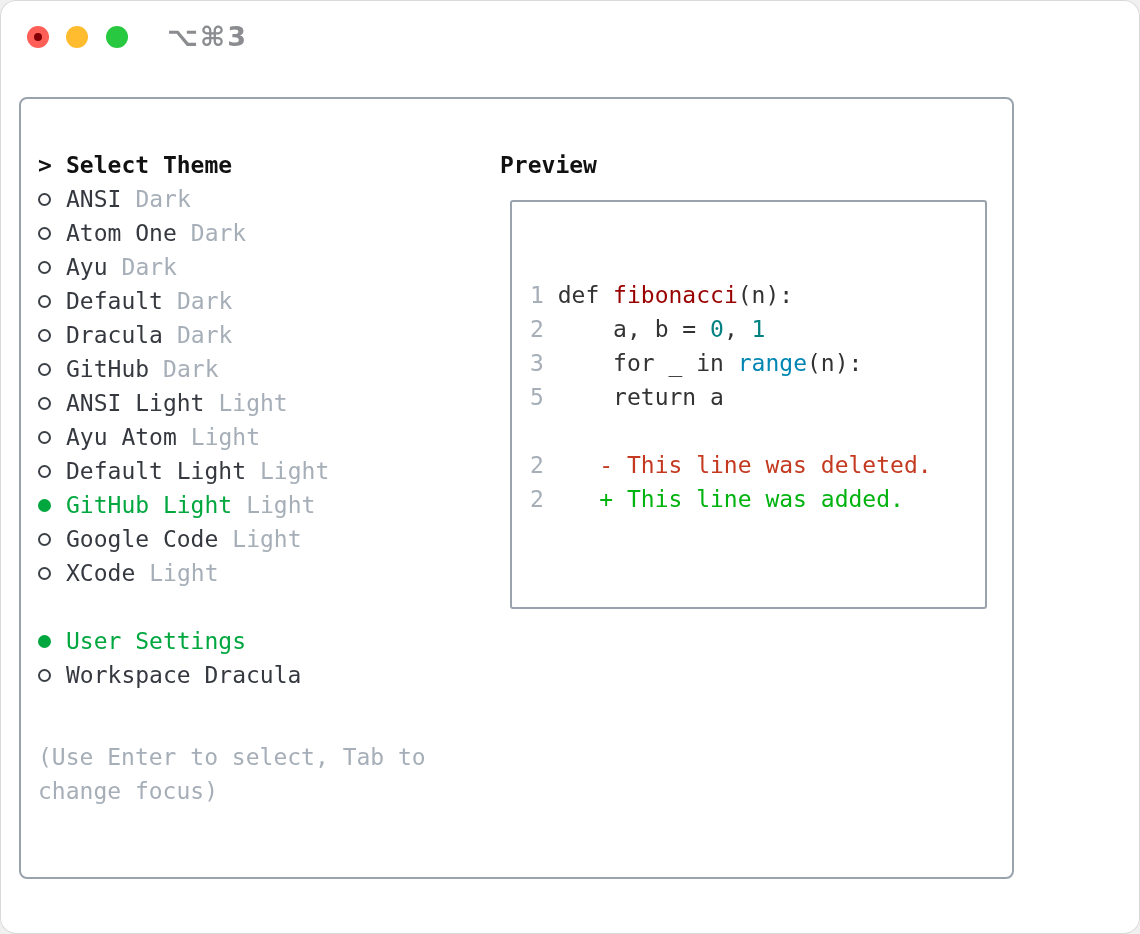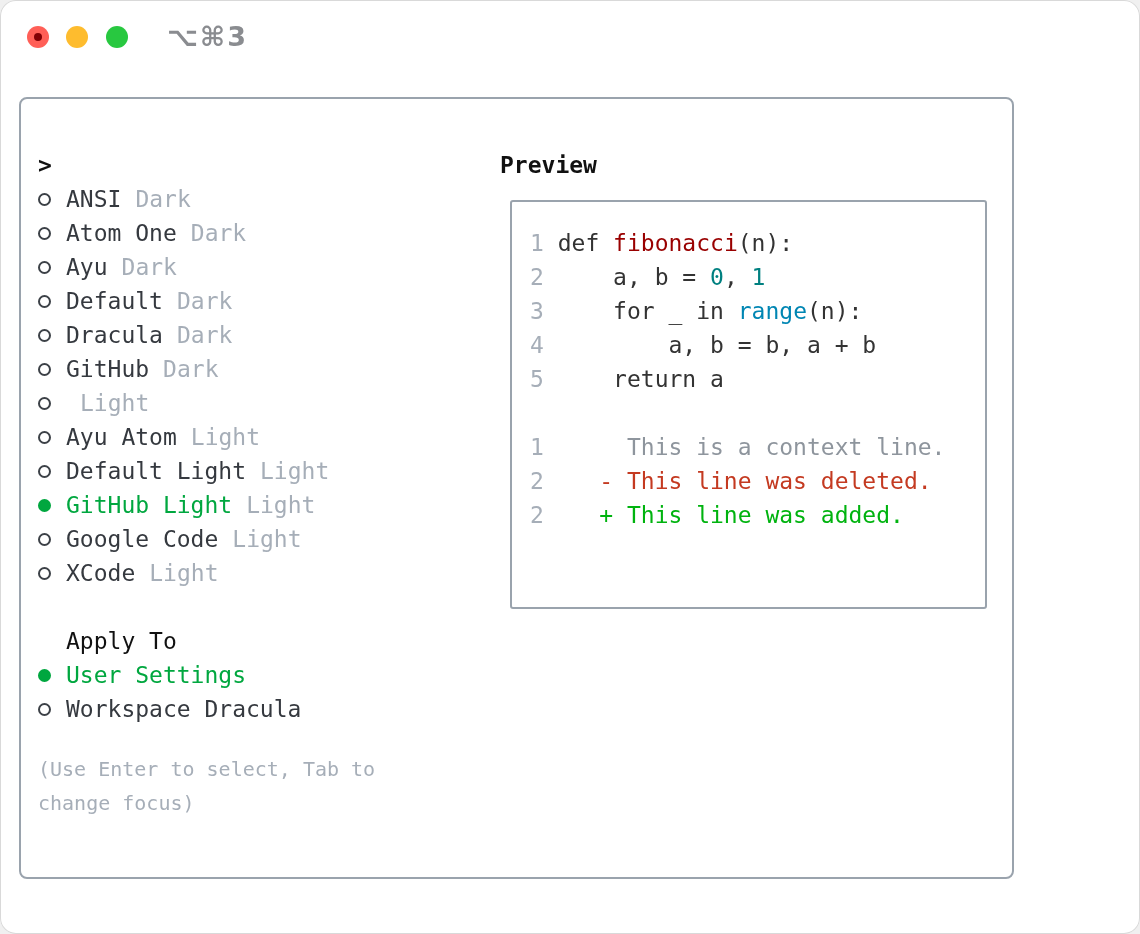--- a/index.html
+++ b/index.html
@@ -54,35 +54,35 @@
     flex: 0 0 13px; width: 13px; height: 13px; margin-right: 15px;
     border: 2px solid var(--radio_outline); border-radius: 50%;
     background: transparent;
   }
   .radio.sel { border-color: var(--accent_green); background: var(--accent_green); }
   .tname.sel { color: var(--accent_green); text-align: center; }
   .variant { color: var(--muted_gray); margin-left: 14px; }
   .apply-label { color: var(--heading_black); }
   .spacer { height: 34px; }
   .hint {
-    margin-top: 26px; color: var(--muted_gray);
-    font-size: 20px; line-height: 34px; width: 402px;
+    margin-top: 48px; color: var(--muted_gray);
+    font-size: 23px; line-height: 34px; width: 402px;
   }
 
   
   .preview-label {
     position: absolute; left: 500px; top: 148px; height: 34px;
     display: flex; align-items: center;
     font-size: 23px; font-weight: bold; color: var(--heading_black);
   }
   .previewbox {
     position: absolute; left: 510px; top: 200px;
     width: 477px; height: 409px;
     border: 2px solid var(--border_gray); border-radius: 3px;
-    padding: 24px 0 0 18px; overflow: hidden; background: #ffffff;
+    padding: 76px 0 0 18px; overflow: hidden; background: #ffffff;
   }
   .codeline { font-size: 23px; line-height: 34px; white-space: pre; height: 34px; }
   .ln  { color: var(--line_number_gray); }
   .df  { color: var(--code_default); }
   .kw  { color: var(--keyword_dark); }
   .fn  { color: var(--function_red); }
   .nm  { color: var(--number_teal); }
   .bi  { color: var(--builtin_blue); }
   .ctx { color: var(--context_gray); }
   .del { color: var(--deleted_red); }
@@ -98,61 +98,56 @@
     <div class="tl tl-min"></div>
     <div class="tl tl-zoom"></div>
     <div class="wtitle">⌥⌘3</div>
   </div>
 
   <div class="panel"></div>
 
   <div class="leftcol">
     <div class="row header-row">
       <span class="marker">&gt;</span>
+      <span>Select Theme</span>
     </div>
 
     <div>
         <div class="row"><span class="radio"></span><span class="tname">ANSI</span><span class="variant">Dark</span></div>
         <div class="row"><span class="radio"></span><span class="tname">Atom One</span><span class="variant">Dark</span></div>
         <div class="row"><span class="radio"></span><span class="tname">Ayu</span><span class="variant">Dark</span></div>
         <div class="row"><span class="radio"></span><span class="tname">Default</span><span class="variant">Dark</span></div>
         <div class="row"><span class="radio"></span><span class="tname">Dracula</span><span class="variant">Dark</span></div>
         <div class="row"><span class="radio"></span><span class="tname">GitHub</span><span class="variant">Dark</span></div>
-        <div class="row"><span class="radio"></span><span class="variant">Light</span></div>
+        <div class="row"><span class="radio"></span><span class="tname">ANSI Light</span><span class="variant">Light</span></div>
         <div class="row"><span class="radio"></span><span class="tname">Ayu Atom</span><span class="variant">Light</span></div>
         <div class="row"><span class="radio"></span><span class="tname">Default Light</span><span class="variant">Light</span></div>
         <div class="row"><span class="radio sel"></span><span class="tname sel">GitHub Light</span><span class="variant">Light</span></div>
         <div class="row"><span class="radio"></span><span class="tname">Google Code</span><span class="variant">Light</span></div>
         <div class="row"><span class="radio"></span><span class="tname">XCode</span><span class="variant">Light</span></div>
       </div>
 
     <div class="spacer"></div>
 
-    <div class="row">
-      <span class="marker"></span>
-      <span class="apply-label">Apply To</span>
-    </div>
 
     <div>
         <div class="row"><span class="radio sel"></span><span class="tname sel">User Settings</span></div>
         <div class="row"><span class="radio"></span><span class="tname">Workspace Dracula</span></div>
       </div>
 
     <div class="hint">(Use Enter to select, Tab to change focus)</div>
   </div>
 
   <div class="preview-label">Preview</div>
 
   <div class="previewbox">
     <div>
         <div class="codeline"><span class="ln">1 </span><span class="kw">def</span><span class="df"> </span><span class="fn">fibonacci</span><span class="df">(n):</span></div>
         <div class="codeline"><span class="ln">2 </span><span class="df">    a, b = </span><span class="nm">0</span><span class="df">, </span><span class="nm">1</span></div>
         <div class="codeline"><span class="ln">3 </span><span class="df">    </span><span class="kw">for</span><span class="df"> _ </span><span class="kw">in</span><span class="df"> </span><span class="bi">range</span><span class="df">(n):</span></div>
-        <div class="codeline"><span class="ln">4 </span><span class="df">        a, b = b, a + b</span></div>
         <div class="codeline"><span class="ln">5 </span><span class="df">    </span><span class="kw">return</span><span class="df"> a</span></div>
         <div class="codeline">&nbsp;</div>
-        <div class="codeline"><span class="ln">1 </span><span class="ctx">     This is a context line.</span></div>
         <div class="codeline"><span class="ln">2 </span><span class="del">   - This line was deleted.</span></div>
         <div class="codeline"><span class="ln">2 </span><span class="add">   + This line was added.</span></div>
       </div>
   </div>
 
 </div>
 
 </body></html>

